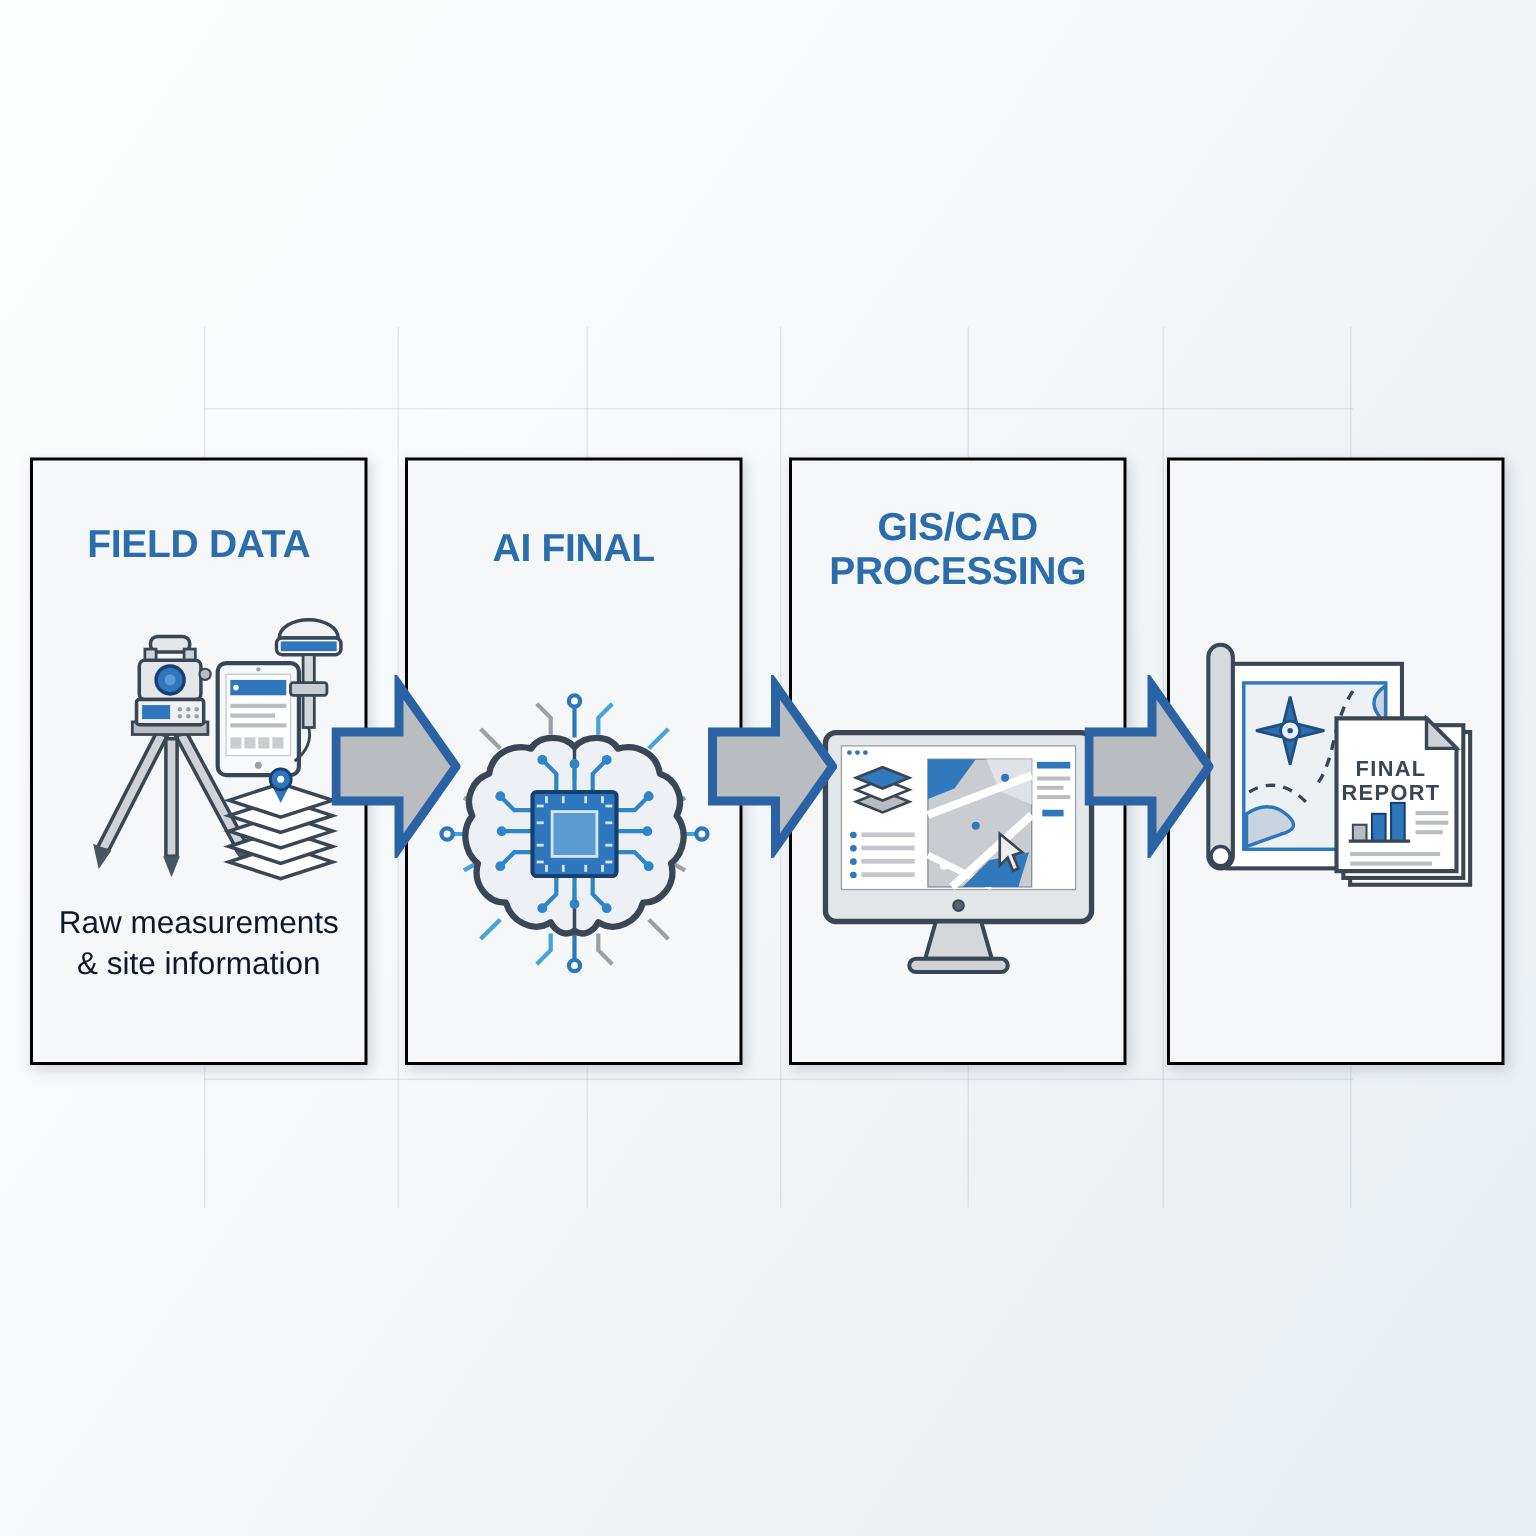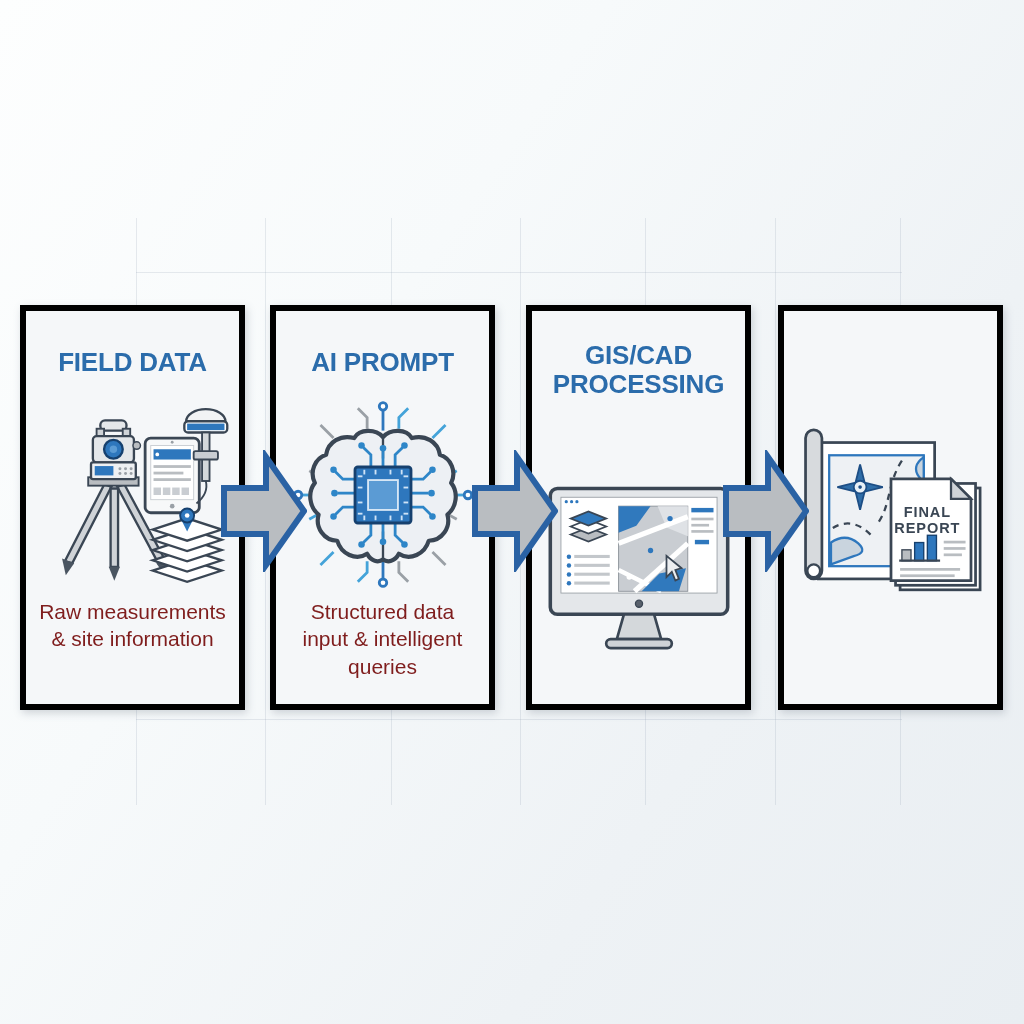--- a/index.html
+++ b/index.html
@@ -6,34 +6,34 @@
   body{
     width:1024px;height:1024px;position:relative;overflow:hidden;
     background:linear-gradient(125deg,#fdfefe 0%,#f7fafb 35%,#eef2f5 70%,#e9eef2 100%);
     font-family:"Liberation Sans",sans-serif;
   }
   .grid-line{position:absolute;background:rgba(150,165,180,0.22);}
   .grid-v{width:1px;top:218px;height:587px;}
   .grid-h{height:1px;left:136px;width:766px;}
   .card{
     position:absolute;top:305px;width:225px;height:405px;box-sizing:border-box;
-    background:#f5f7f9;border:6px solid #000000;
+    background:#f5f7f9;border:2px solid #000000;
     box-shadow:2px 3px 8px rgba(100,112,126,0.28);
     display:flex;flex-direction:column;align-items:center;z-index:2;
   }
   .card-title{
     margin-top:22px;height:74px;display:flex;align-items:center;justify-content:center;
     text-align:center;font-weight:bold;font-size:26px;line-height:1.12;
     color:#2b6cab;white-space:pre-line;letter-spacing:-0.2px;
   }
   .card-icon{flex:1;display:flex;align-items:center;justify-content:center;width:100%;text-align:right;}
   .card-icon svg{display:block;}
   .card-desc{
     margin-bottom:22px;width:200px;min-height:84px;
-    font-size:21px;line-height:1.3;color:#7f1d1d;text-align:center;white-space:pre-line;
+    font-size:21px;line-height:1.3;color:#0f172a;text-align:center;white-space:pre-line;
   }
   .arrow{position:absolute;top:450px;width:86px;height:122px;z-index:5;}
   #card-1{left:20px;} #card-2{left:270px;} #card-3{left:526px;gap:28px;} #card-4{left:778px;}
   #arrow-1{left:221px;} #arrow-2{left:472px;} #arrow-3{left:723px;}
 </style>
 </head>
 <body>
 
 <div>
   <div class="grid-line grid-v" style="left:136px"></div>
@@ -115,21 +115,21 @@
         <circle cx="163" cy="127" r="7.5" fill="#2e77bd" stroke="#16406e" stroke-width="2"></circle>
         <circle cx="163" cy="127" r="2.5" fill="#ffffff"></circle>
       </g>
     </svg>
   </div>
   <div class="card-desc">Raw measurements
 &amp; site information</div>
 </div>
 
 <div class="card" id="card-2">
-  <div class="card-title">AI PROMPT</div>
+  <div class="card-title">AI FINAL</div>
   <div class="card-icon">
     <svg width="196" height="206" viewBox="0 0 210 210">
 
       <g fill="none" stroke-width="3">
         <path d="M 105 36 L 105 14" stroke="#2e77bd"></path>
           <circle cx="105" cy="10" r="4" fill="#ffffff" stroke="#2e77bd"></circle>
         <path d="M 88 34 L 88 22 L 78 12" stroke="#9aa0a6"></path>
         <path d="M 122 34 L 122 22 L 132 12" stroke="#44a3d9"></path>
         <path d="M 52 44 L 38 30" stroke="#9aa0a6"></path>
         <path d="M 158 44 L 172 30" stroke="#44a3d9"></path>
@@ -201,23 +201,20 @@
             <rect x="78" y="112" width="5" height="2"></rect>
             <rect x="78" y="124" width="5" height="2"></rect>
           <rect x="127" y="84" width="5" height="2"></rect>
             <rect x="127" y="96" width="5" height="2"></rect>
             <rect x="127" y="112" width="5" height="2"></rect>
             <rect x="127" y="124" width="5" height="2"></rect>
         </g>
       </g>
     </svg>
   </div>
-  <div class="card-desc">Structured data
-input &amp; intelligent
-queries</div>
 </div>
 
 <div class="card" id="card-3">
   <div class="card-title">GIS/CAD
 PROCESSING</div>
   <div class="card-icon">
     <svg width="204" height="178" viewBox="0 0 230 200">
       <g>
         <rect x="15" y="8" width="200" height="142" rx="8" fill="#e4e7ea" stroke="#3a4654" stroke-width="4"></rect>
         <rect x="27" y="18" width="176" height="108" fill="#ffffff" stroke="#9aa0a6" stroke-width="1"></rect>

